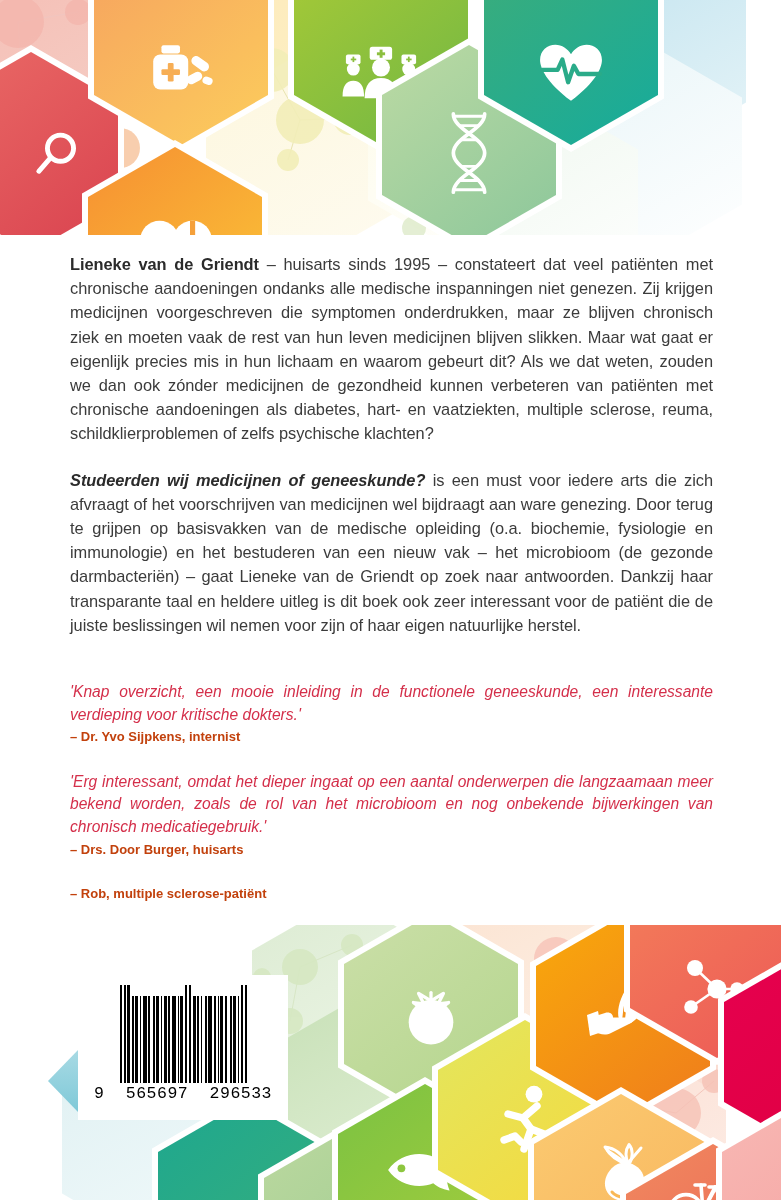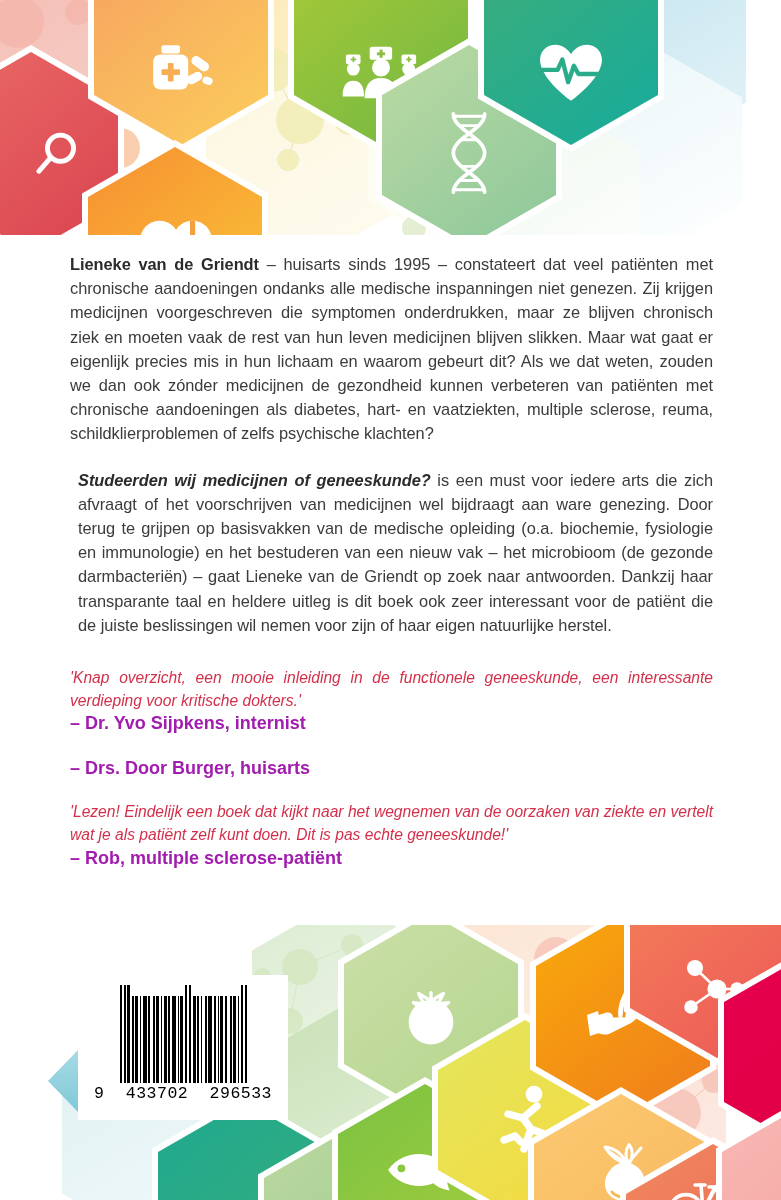--- a/index.html
+++ b/index.html
@@ -62,42 +62,42 @@
     width: 643px;
   }
   p.body {
     margin: 0 0 22px 0;
     font-size: 16.4px;
     line-height: 24.2px;
     color: #3b3b3b;
     text-align: justify;
     letter-spacing: -0.05px;
   }
-  p.body:last-of-type { margin-bottom: 0; margin-left: 8px; }
+  p.body:last-of-type { margin-bottom: 0; }
   .lead-name { font-weight: bold; color: #2b2b2b; }
   .booktitle { font-weight: bold; font-style: italic; color: #2b2b2b; }
 
-  .quotes { margin-top: 30px; }
+  .quotes { margin-top: 44px; }
   .quote-block { margin-bottom: 22px; }
   .quote-block:last-child { margin-bottom: 0; }
   .quote-text {
     margin: 0;
     font-size: 15.6px;
     line-height: 22.6px;
     font-style: italic;
     color: #d42f4a;
     text-align: justify;
     text-align-last: left;
   }
   .quote-attr {
     margin: 0;
-    font-size: 18px;
+    font-size: 13px;
     line-height: 22.6px;
     font-weight: bold;
-    color: #a21caf;
+    color: #c2410c;
   }
 
   
   .barcode-box {
     position: absolute;
     left: 78px;
     top: 975px;
     width: 210px;
     height: 145px;
     background: #ffffff;
@@ -291,25 +291,25 @@
     <p class="body"><span class="booktitle">Studeerden wij medicijnen of geneeskunde?</span><span> is een must voor iedere arts die zich afvraagt of het voorschrijven van medicijnen wel bijdraagt aan ware genezing. Door terug te grijpen op basisvakken van de medische opleiding (o.a. biochemie, fysiologie en immunologie) en het bestuderen van een nieuw vak – het microbioom (de gezonde darmbacteriën) – gaat Lieneke van de Griendt op zoek naar antwoorden. Dankzij haar transparante taal en heldere uitleg is dit boek ook zeer interessant voor de patiënt die de juiste beslissingen wil nemen voor zijn of haar eigen natuurlijke herstel.</span></p>
 
     <div class="quotes">
 
       <div class="quote-block">
         <p class="quote-text">'Knap overzicht, een mooie inleiding in de functionele geneeskunde, een interessante verdieping voor kritische dokters.'</p>
         <p class="quote-attr">– Dr. Yvo Sijpkens, internist</p>
       </div>
 
       <div class="quote-block">
+        <p class="quote-text">'Erg interessant, omdat het dieper ingaat op een aantal onderwerpen die langzaamaan meer bekend worden, zoals de rol van het microbioom en nog onbekende bijwerkingen van chronisch medicatiegebruik.'</p>
         <p class="quote-attr">– Drs. Door Burger, huisarts</p>
       </div>
 
       <div class="quote-block">
-        <p class="quote-text">'Lezen! Eindelijk een boek dat kijkt naar het wegnemen van de oorzaken van ziekte en vertelt wat je als patiënt zelf kunt doen. Dit is pas echte geneeskunde!'</p>
         <p class="quote-attr">– Rob, multiple sclerose-patiënt</p>
       </div>
 
     </div>
   </div>
 
   <div class="hexband bottom">
 
     <div class="hex" style="left:252px; top:-28px; width:186px; height:214px; background:linear-gradient(150deg,#dcebd2,#eff7ea);"></div>
     <div class="hex" style="left:62px; top:108px; width:186px; height:214px; background:linear-gradient(150deg,#dff0f2,#f2fafb);"></div>
@@ -533,18 +533,18 @@
       <i class="short" style="width:3px"></i>
         <i style="width:2px;background:#fff"></i>
       <i class="short" style="width:1px"></i>
         <i style="width:2px;background:#fff"></i>
       <i style="width:2px"></i>
         <i style="width:2px;background:#fff"></i>
       <i style="width:2px"></i>
     </div>
     <div class="barcode-digits">
       <span>9</span>
-      <span>433702</span>
+      <span>565697</span>
       <span>296533</span>
     </div>
   </div>
 
 </div>
 
 </body></html>

